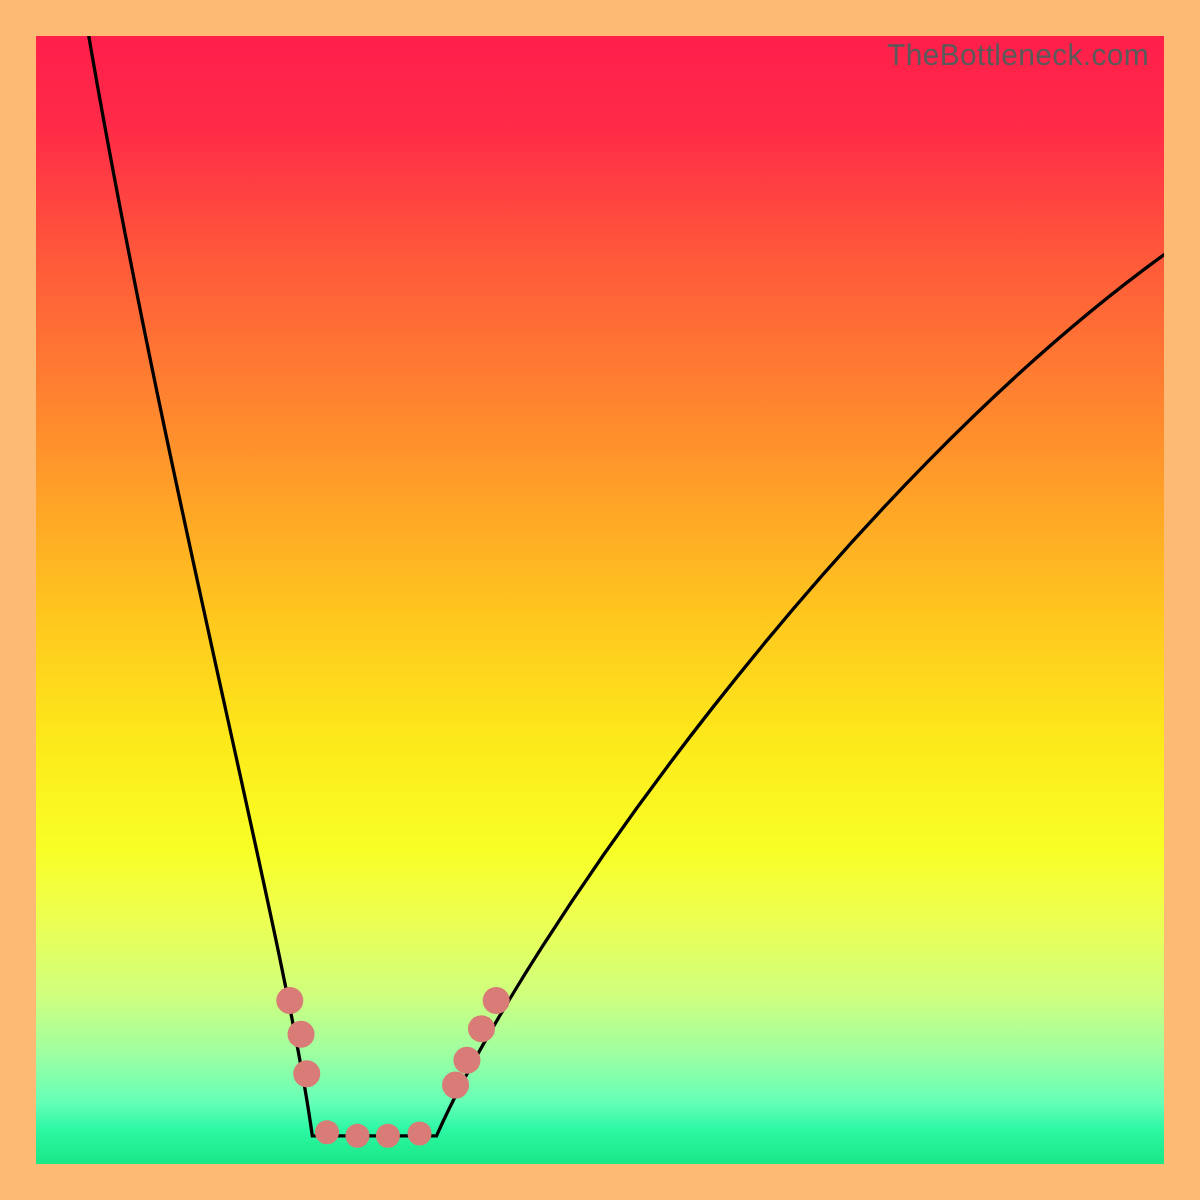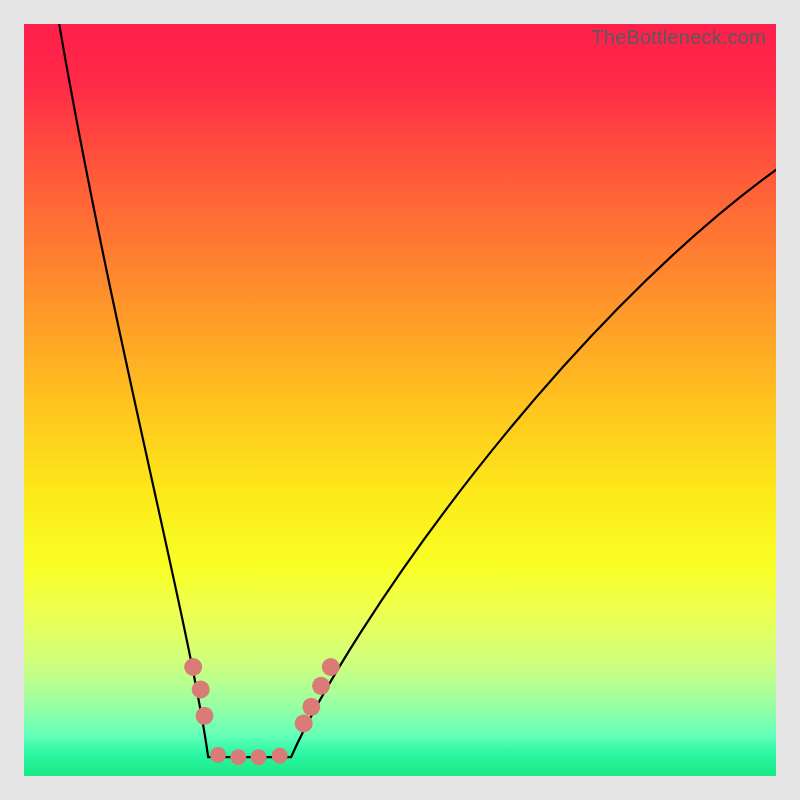--- a/index.html
+++ b/index.html
@@ -8,21 +8,21 @@
     width: 800px;
     height: 800px;
     overflow: hidden;
     background: #000;
     font-family: Arial, Helvetica, sans-serif;
   }
   .frame {
     position: absolute;
     top: 0; left: 0;
     width: 800px; height: 800px;
-    background: #e5e5e5;
+    background: #fdba74;
   }
   .plot {
     position: absolute;
     top: 24px;
     left: 24px;
     width: 752px;
     height: 752px;
     overflow: hidden;
   }
   .gradient-bg {

